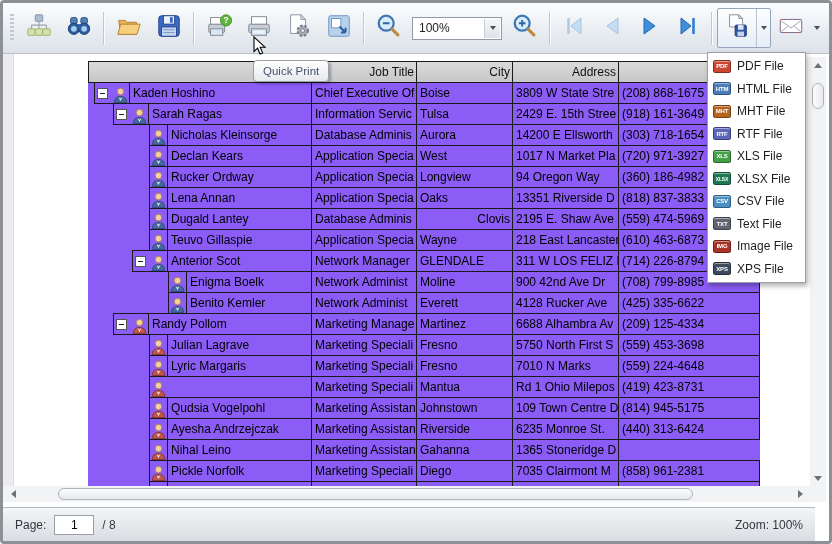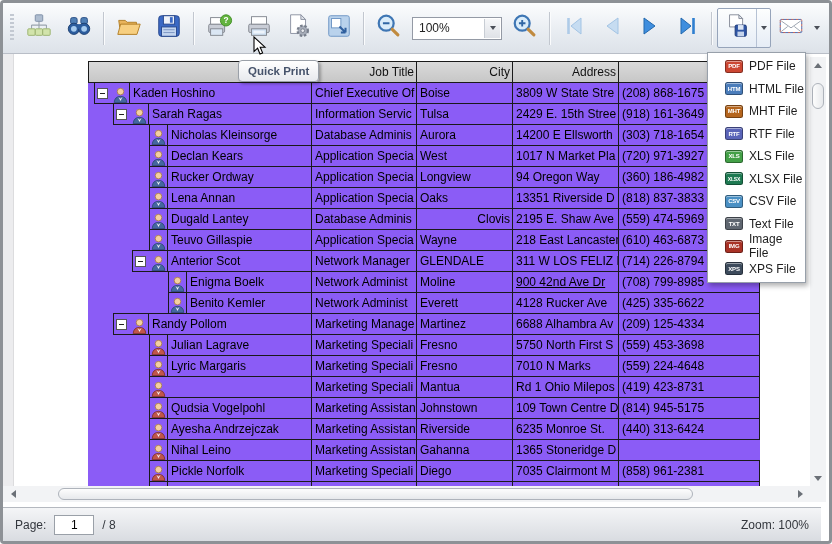--- a/index.html
+++ b/index.html
@@ -32,42 +32,42 @@
   .sp{display:inline-block;height:100%;flex:none;}
   .nodebox{display:flex;align-items:center;border-left:1px solid #1a1a1a;height:100%;flex:1;min-width:0;}
   .expslot{width:17px;flex:none;display:flex;align-items:center;justify-content:flex-start;padding-left:2px;box-sizing:border-box;}
   .exp{width:11px;height:11px;border:1px solid #555;background:#fff;position:relative;box-sizing:border-box;}
   .exp::after{content:"";position:absolute;left:2px;right:2px;top:4px;height:1px;background:#222;}
   .picon{width:17px;flex:none;display:flex;align-items:flex-end;justify-content:center;height:100%;padding-bottom:1px;box-sizing:border-box;}
   .ntext{flex:1;min-width:0;border-left:1px solid #1a1a1a;padding:3px 2px 0 3px;font-size:12px;white-space:nowrap;overflow:hidden;height:100%;box-sizing:border-box;}
   .rline{position:absolute;right:0;bottom:0;height:1px;background:#1a1a1a;}
 
   
-  .tooltip{position:absolute;left:235px;top:57px;z-index:45;background:linear-gradient(#ffffff,#e7e9ed);border:1px solid #9aa0a8;border-radius:4px;box-shadow:2px 2px 3px rgba(0,0,0,.28);padding:4px 9px;font-size:11.5px;font-weight:bold;color:#46536b;white-space:nowrap;}
+  .tooltip{position:absolute;left:250px;top:57px;z-index:45;background:linear-gradient(#ffffff,#e7e9ed);border:1px solid #9aa0a8;border-radius:4px;box-shadow:2px 2px 3px rgba(0,0,0,.28);padding:4px 9px;font-size:11.5px;font-weight:normal;color:#46536b;white-space:nowrap;}
   .cursor{position:absolute;left:250px;top:33px;z-index:60;}
 
   
   .menu{position:absolute;left:704px;top:49px;width:99px;z-index:40;background:#fff;border:1px solid #98a0aa;box-shadow:2px 3px 5px rgba(0,0,0,.3);padding:2px 0;box-sizing:border-box;}
-  .mitem{height:22.5px;display:flex;align-items:center;padding-left:17px;font-size:12px;color:#1e1e1e;cursor:default;}
+  .mitem{height:22.5px;display:flex;align-items:center;padding-left:5px;font-size:12px;color:#1e1e1e;cursor:default;}
   .badge{width:18px;height:13px;flex:none;border-radius:2.5px;margin-right:6px;display:flex;align-items:center;justify-content:center;color:#fff;font-size:6px;font-weight:bold;letter-spacing:-.2px;border:1px solid rgba(0,0,0,.35);box-shadow:inset 0 1px 0 rgba(255,255,255,.45);box-sizing:border-box;}
 
   
   .vscroll{position:absolute;right:3px;top:54px;width:16px;height:429px;background:#f2f3f5;z-index:6;}
   .hscroll{position:absolute;left:0;top:483px;width:807px;height:16px;background:#f2f3f5;z-index:6;}
   .corner{position:absolute;right:3px;top:483px;width:16px;height:16px;background:#f2f3f5;z-index:6;}
   .sarrow{position:absolute;display:flex;align-items:center;justify-content:center;width:16px;height:16px;}
   .tri-up{width:0;height:0;border-left:4px solid transparent;border-right:4px solid transparent;border-bottom:5px solid #6b7077;}
   .tri-down{width:0;height:0;border-left:4px solid transparent;border-right:4px solid transparent;border-top:5px solid #6b7077;}
   .tri-left{width:0;height:0;border-top:4px solid transparent;border-bottom:4px solid transparent;border-right:5px solid #6b7077;}
   .tri-right{width:0;height:0;border-top:4px solid transparent;border-bottom:4px solid transparent;border-left:5px solid #6b7077;}
   .vthumb{position:absolute;left:2px;right:2px;top:26px;height:24px;background:linear-gradient(90deg,#fdfdfd,#e7e9ec);border:1px solid #aeb3bb;border-radius:8px;}
   .hthumb{position:absolute;top:2px;bottom:2px;left:55px;width:633px;background:linear-gradient(#fdfdfd,#e7e9ec);border:1px solid #aeb3bb;border-radius:8px;}
 
   
-  .statusbar{position:absolute;left:0;right:8px;bottom:0;height:33px;background:linear-gradient(#f4f5f7,#d9dce1);border-top:1px solid #b4b8bf;display:flex;align-items:center;padding:0 12px;font-size:12px;color:#33373d;z-index:5;}
+  .statusbar{position:absolute;left:0;right:14px;bottom:0;height:33px;background:linear-gradient(#f4f5f7,#d9dce1);border-top:1px solid #b4b8bf;display:flex;align-items:center;padding:0 12px;font-size:12px;color:#33373d;z-index:5;}
   .pageinput{width:38px;height:18px;border:1px solid #9aa0a8;text-align:center;font-size:12px;font-family:"Liberation Sans",sans-serif;margin:0 8px;padding:0;}
   .zoomtext{margin-left:auto;}
 </style>
 </head>
 <body>
 
 <div class="window">
 
   <div class="toolbar">
     <div class="grip"></div>
@@ -441,21 +441,21 @@
                   <circle cx="7.5" cy="4.6" r="3.3" fill="#f4cfa0" stroke="#a87c4e" stroke-width="0.9"></circle>
                   <path d="M1.2 15.6 Q1.6 9.4 7.5 9.4 Q13.4 9.4 13.8 15.6 Z" fill="#44679f" stroke="#2c4a78" stroke-width="0.9"></path>
                   <path d="M5.4 9.7 L7.5 11.8 L9.6 9.7 L7.5 13.9 Z" fill="#f6f7f9"></path>
                 </svg>
               </span>
               <span class="ntext">Enigma Boelk</span>
             </span>
           </div>
           <div class="cell" style="width: 105px;">Network Administ</div>
           <div class="cell" style="width: 96px;">Moline</div>
-          <div class="cell" style="width: 106px; text-decoration: underline;">900 42nd Ave Dr</div>
+          <div class="cell" style="width: 106px;">900 42nd Ave Dr</div>
           <div class="cell" style="width: 141px;">(708) 799-8985</div>
           <div class="rline" style="left: 80px;"></div>
         </div>
         <div class="trow">
           <div class="cell cname">
             <span class="sp" style="width: 80px;"></span>
             <span class="nodebox">
               <span class="picon">
                 <svg width="15" height="16" viewBox="0 0 15 16">
                   <circle cx="7.5" cy="4.6" r="3.3" fill="#f4cfa0" stroke="#a87c4e" stroke-width="0.9"></circle>

